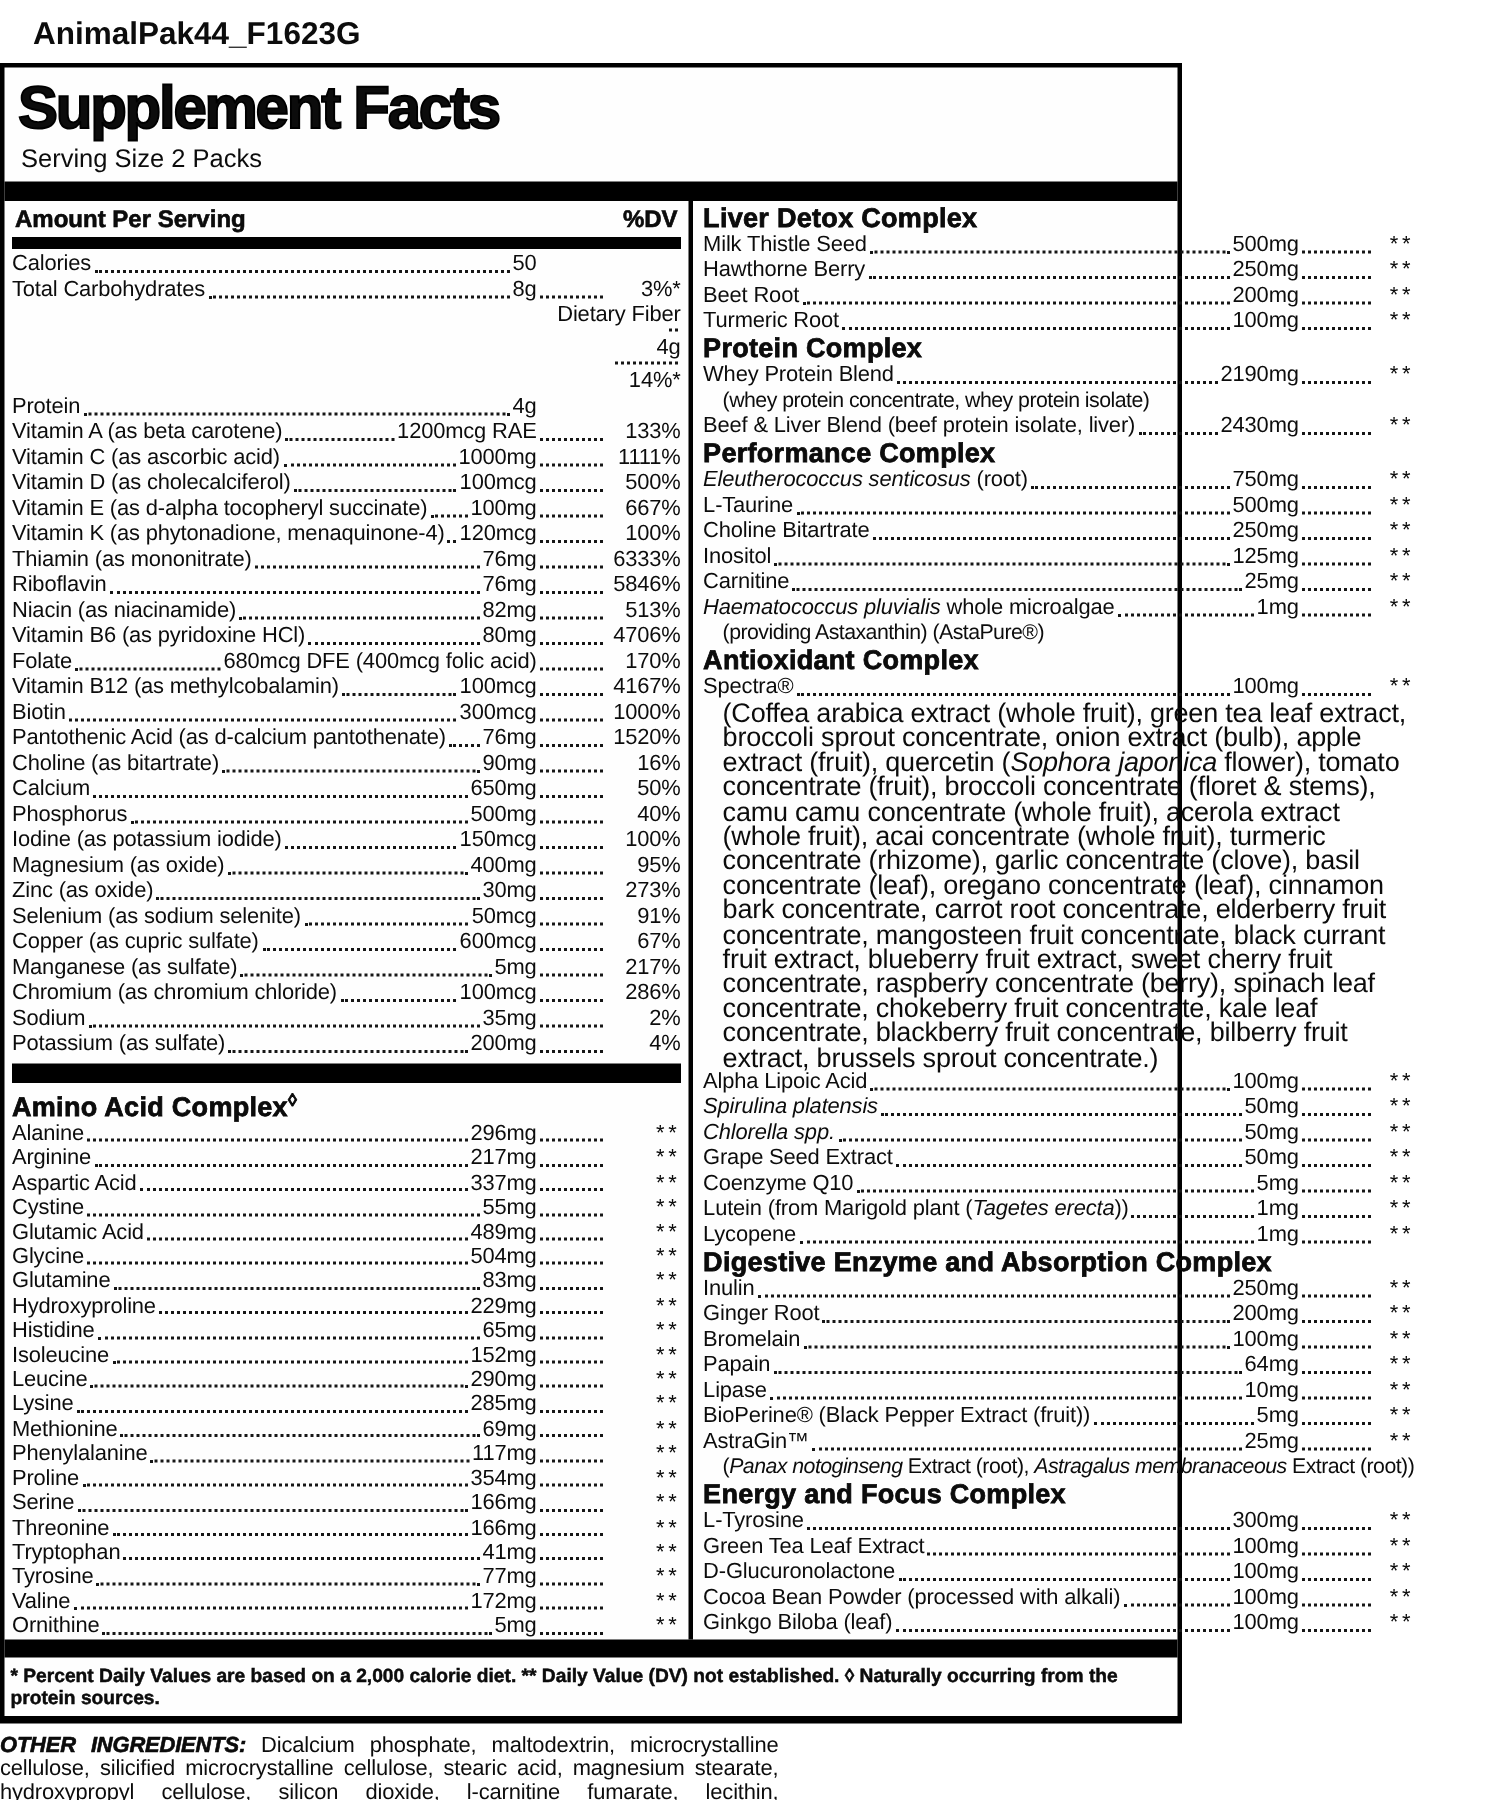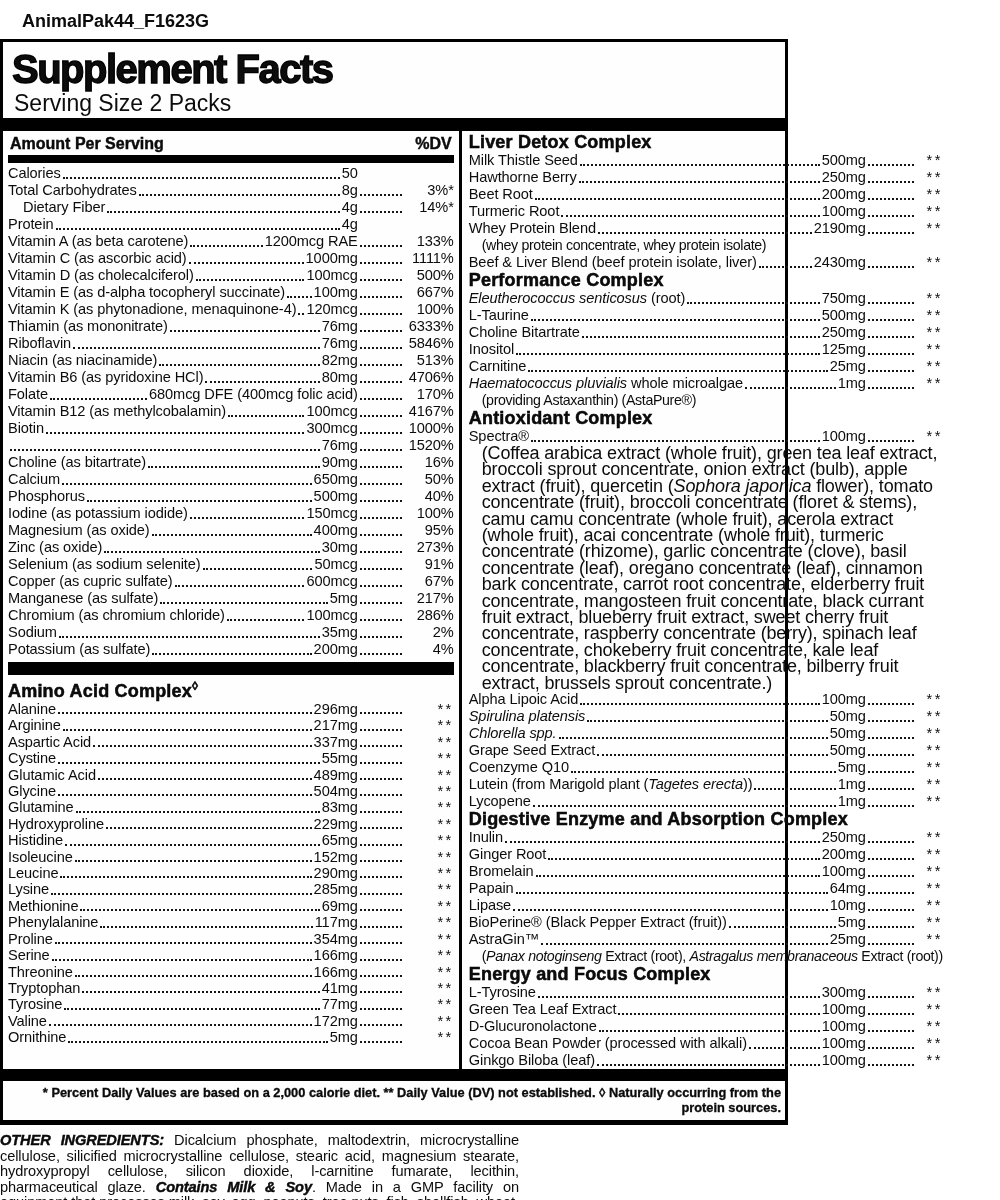--- a/index.html
+++ b/index.html
@@ -1,30 +1,30 @@
 <!DOCTYPE html>
 <html><head>
 <meta charset="utf-8">
 <style>
   html,body{margin:0;padding:0;}
   body{
     width:1000px;height:1200px;overflow:hidden;background:#ffffff;
     font-family:"Liberation Sans", sans-serif;color:#0c0c0c;
     -webkit-font-smoothing:antialiased;
   }
-  .doc-code{margin:11px 0 7px 22px;font-size:18px;font-weight:bold;letter-spacing:0;}
+  .doc-code{margin:11px 0 7px 22px;font-size:21px;font-weight:bold;letter-spacing:0;}
   .label-box{
     width:788px;box-sizing:border-box;
     border:3px solid #000;border-bottom-width:5px;background:#fefefe;
   }
   .sf-title{
     font-size:40px;font-weight:bold;letter-spacing:-1.5px;line-height:44px;
     margin:5px 8px 0 9px;-webkit-text-stroke:1.3px #000;
   }
-  .serving{font-size:23px;line-height:20px;margin:2px 8px 5px 11px;}
+  .serving{font-size:17px;line-height:20px;margin:2px 8px 5px 11px;}
   .bar{background:#000;}
   .bar.top{height:13px;}
   .bar.sub{height:8px;margin:1px 0 2px 0;}
   .bar.mid{height:13px;margin:4px 0 2px 0;}
   .bar.bottom{height:12px;}
   .columns{display:flex;align-items:stretch;}
   .col{box-sizing:border-box;}
   .col.left{width:479px;padding:2px 5px 0 5px;}
   .divider{width:3px;flex:none;background:#000;}
   .col.right{flex:1;padding:2px 6px 0 7px;}
@@ -35,30 +35,30 @@
   .amino-rows .row{line-height:16.4px;}
   .row .nm{white-space:nowrap;}
   .row .dots{flex:1;min-width:6px;border-bottom:2px dotted #161616;margin:0 2px 3px 2px;}
   .row .amt{white-space:nowrap;}
   .row .dots2{width:42px;border-bottom:2px dotted #161616;margin:0 2px 3px 2px;flex:none;}
   .row .dots2.blank{border-bottom:none;}
   .row .dv{width:50px;text-align:right;white-space:nowrap;flex:none;}
   .col.right .row .dots2{width:46px;}
   .col.right .row .dv{width:27px;}
   .row .dv.est{letter-spacing:2.5px;}
-  .row.indent{padding-left:15px;}
+  .row.indent{padding-left:15px;flex-direction:column;}
   .subline{font-size:14.2px;line-height:17px;padding-left:13px;letter-spacing:-0.35px;white-space:nowrap;}
   .para{font-size:18px;line-height:16.4px;padding-left:13px;letter-spacing:-0.15px;}
   .seg-i{font-style:italic;}
   .seg-b{font-weight:bold;font-style:italic;}
   .complex-title{font-size:18px;font-weight:bold;line-height:19px;letter-spacing:0.2px;
     -webkit-text-stroke:0.5px #000;}
   .amino-head{margin-top:1px;}
   .amino-head sup{font-size:12px;}
-  .footnote{font-weight:bold;font-size:12.8px;line-height:15px;text-align:right;
+  .footnote{font-weight:bold;font-size:12.8px;line-height:15px;text-align:left;
     padding:4px 4px 5px 4px;-webkit-text-stroke:0.3px #000;}
   .other-ing{width:519px;margin:8px 0 0 0;font-size:14.6px;line-height:15.6px;
     text-align:justify;letter-spacing:-0.1px;}
   .other-ing .seg-b{-webkit-text-stroke:0.4px #000;}
 </style>
 </head>
 <body>
 
 <div class="doc-code">AnimalPak44_F1623G</div>
 
@@ -182,20 +182,21 @@
             <span class="dv">4167%</span>
           </div>
           <div class="row">
             <span class="nm">Biotin</span>
             <span class="dots"></span>
             <span class="amt">300mcg</span>
             <span class="dots2"></span>
             <span class="dv">1000%</span>
           </div>
           <div class="row">
+            <span class="nm">Pantothenic Acid (as d-calcium pantothenate)</span>
             <span class="dots"></span>
             <span class="amt">76mg</span>
             <span class="dots2"></span>
             <span class="dv">1520%</span>
           </div>
           <div class="row">
             <span class="nm">Choline (as bitartrate)</span>
             <span class="dots"></span>
             <span class="amt">90mg</span>
             <span class="dots2"></span>
@@ -459,20 +460,21 @@
           <span class="dots2"></span>
           <span class="dv est">**</span>
         </div>
         <div class="row">
           <span class="nm">Turmeric Root</span>
           <span class="dots"></span>
           <span class="amt">100mg</span>
           <span class="dots2"></span>
           <span class="dv est">**</span>
         </div>
+        <div class="complex-title">Protein Complex</div>
         <div class="row">
           <span class="nm">Whey Protein Blend</span>
           <span class="dots"></span>
           <span class="amt">2190mg</span>
           <span class="dots2"></span>
           <span class="dv est">**</span>
         </div>
         <div class="subline">(whey protein concentrate, whey protein isolate)</div>
         <div class="row">
           <span class="nm">Beef &amp; Liver Blend (beef protein isolate, liver)</span>

